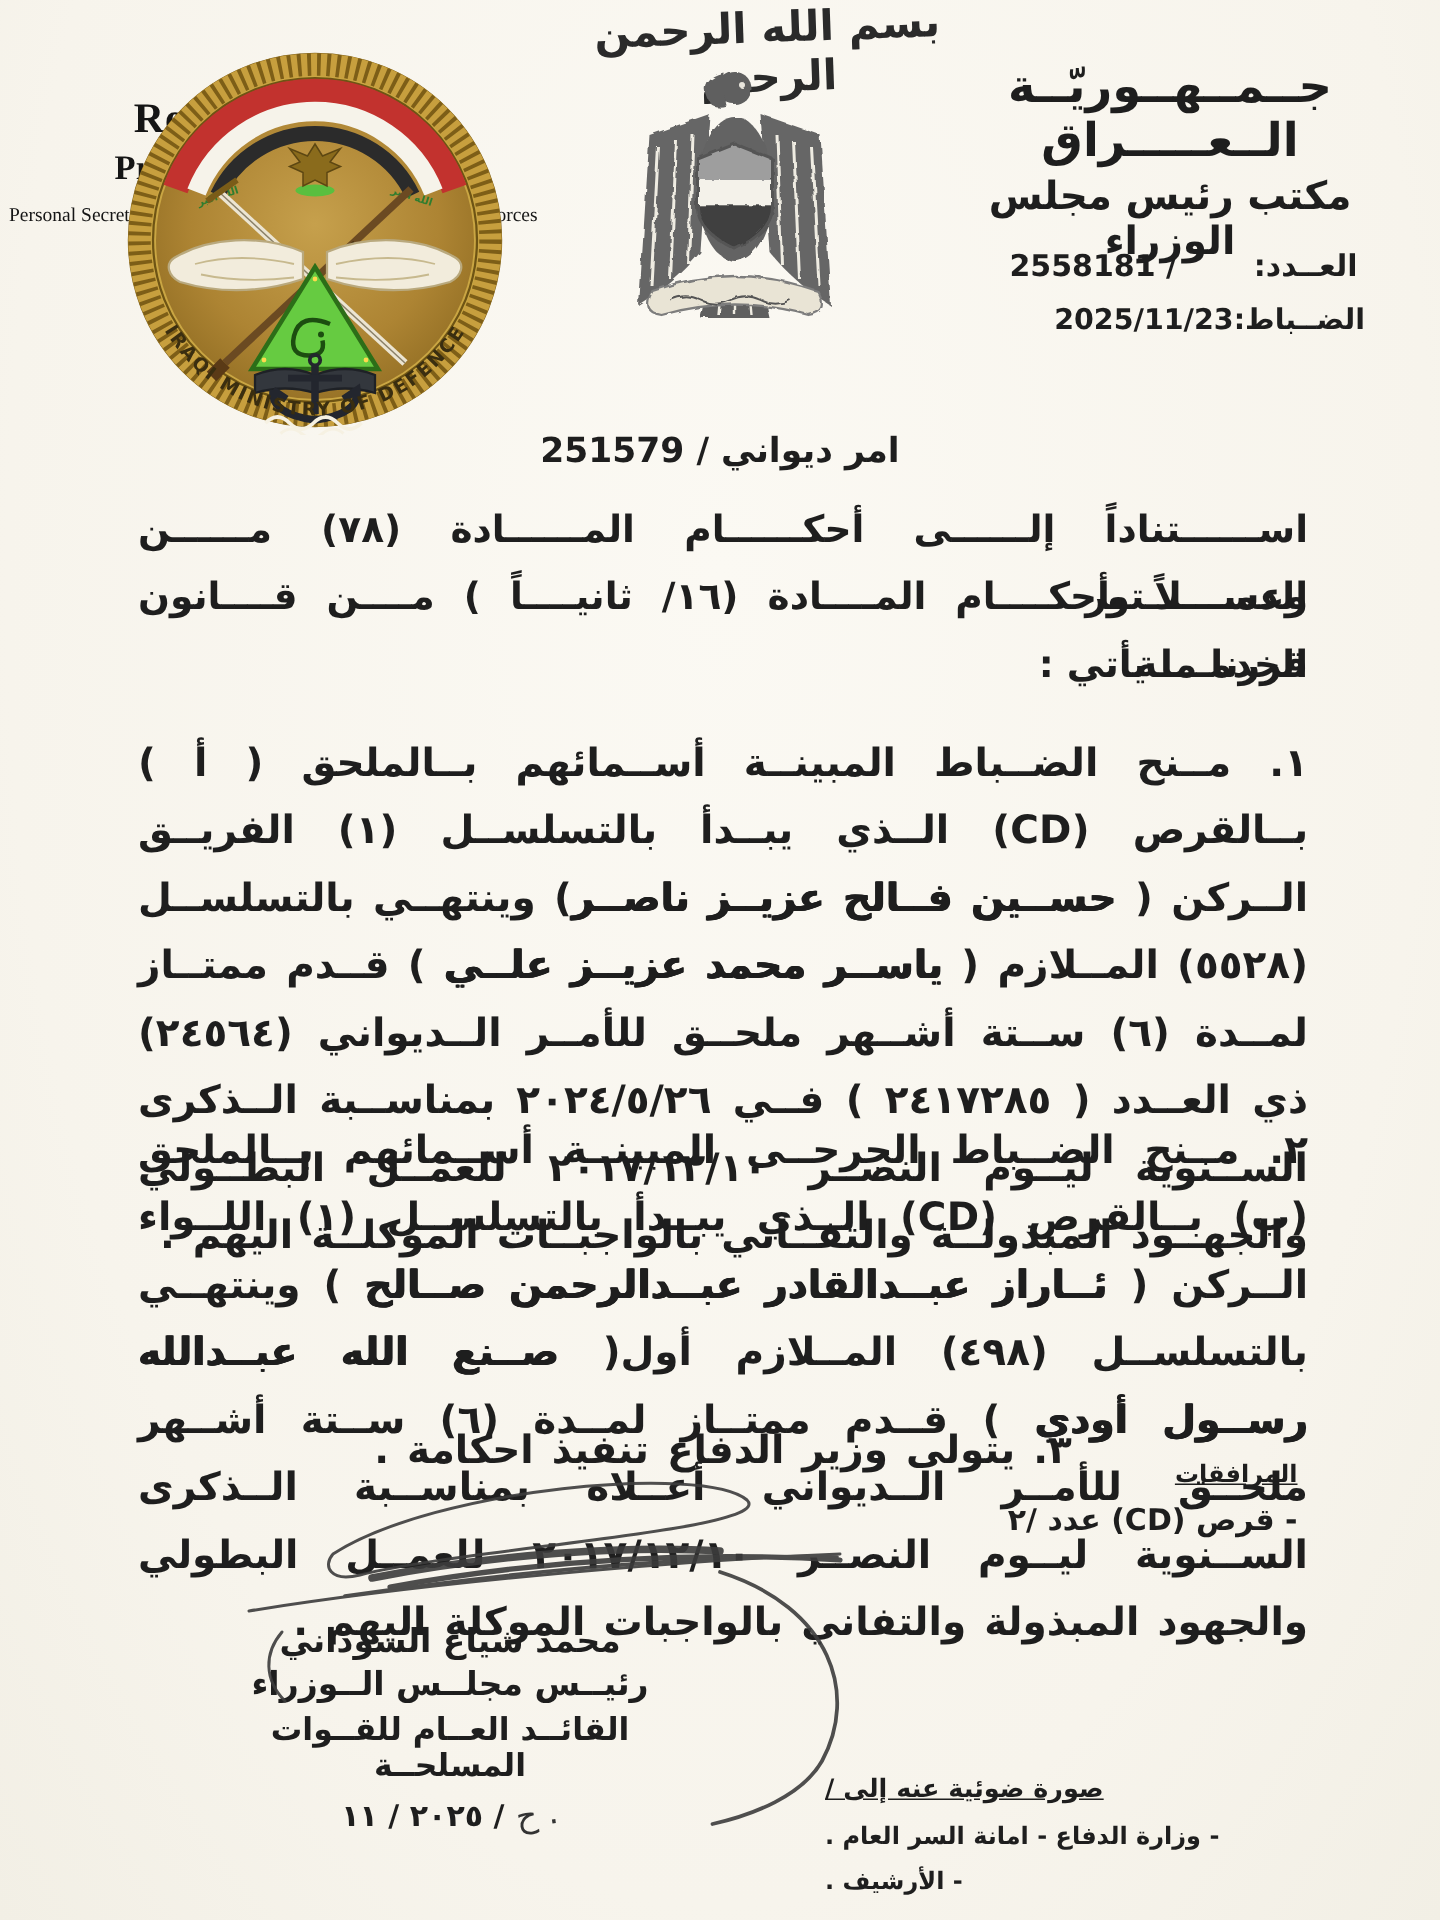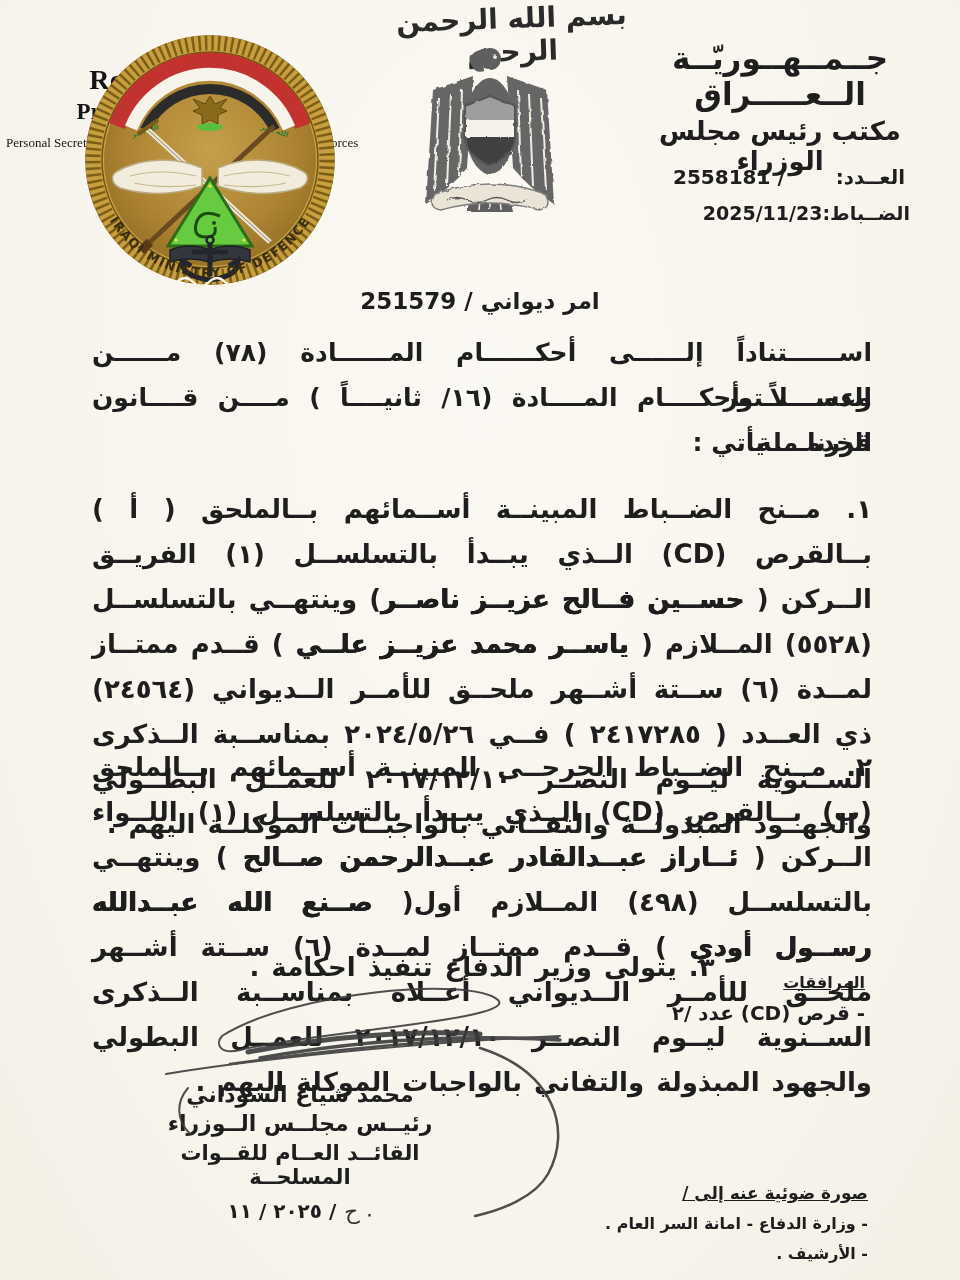--- a/index.html
+++ b/index.html
@@ -45,21 +45,21 @@
 
   
   .sigsvg{position:absolute;left:130px;top:970px;width:440px;height:250px;z-index:3;pointer-events:none;}
   .sigblock{position:absolute;left:135px;top:1082px;width:330px;text-align:center;z-index:2;}
   .sig-name{font-size:22px;font-weight:bold;}
   .sig-t1{font-size:22px;font-weight:bold;margin-top:4px;letter-spacing:1px;}
   .sig-t2{font-size:21px;font-weight:bold;margin-top:5px;}
   .sig-date{font-size:20px;font-weight:bold;margin-top:9px;direction:ltr;display:flex;
             justify-content:center;gap:8px;align-items:baseline;}
   .daymark{font-family:"DejaVu Sans",sans-serif;transform:rotate(-8deg);font-weight:normal;font-size:22px;color:#333;}
-  .dist{position:absolute;right:92px;top:1183px;width:330px;text-align:right;z-index:2;}
+  .dist{position:absolute;right:80px;top:1183px;width:330px;text-align:left;z-index:2;}
   .dist-title{font-size:17px;font-weight:bold;text-decoration:underline;}
   .dist-item{font-size:16px;font-weight:bold;margin-top:11px;}
 </style>
 </head>
 <body>
 
 <div class="page">
 
   <div class="bismillah">بسم الله الرحمن الرحيم</div>
 

